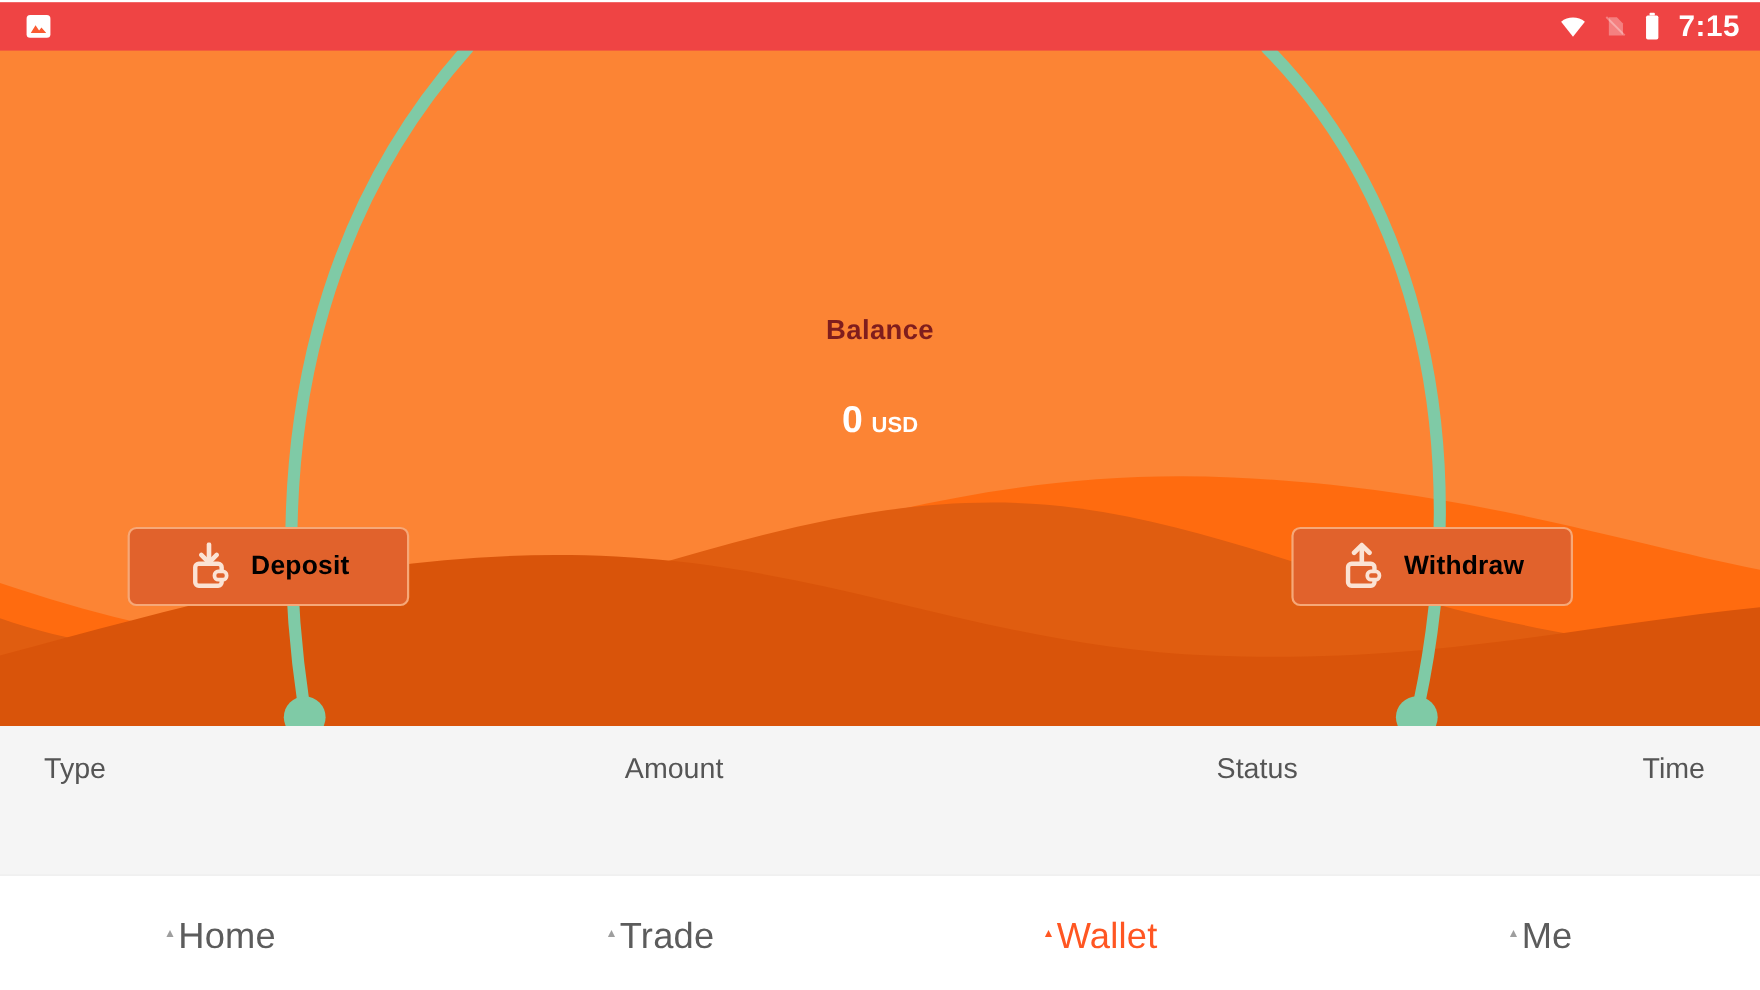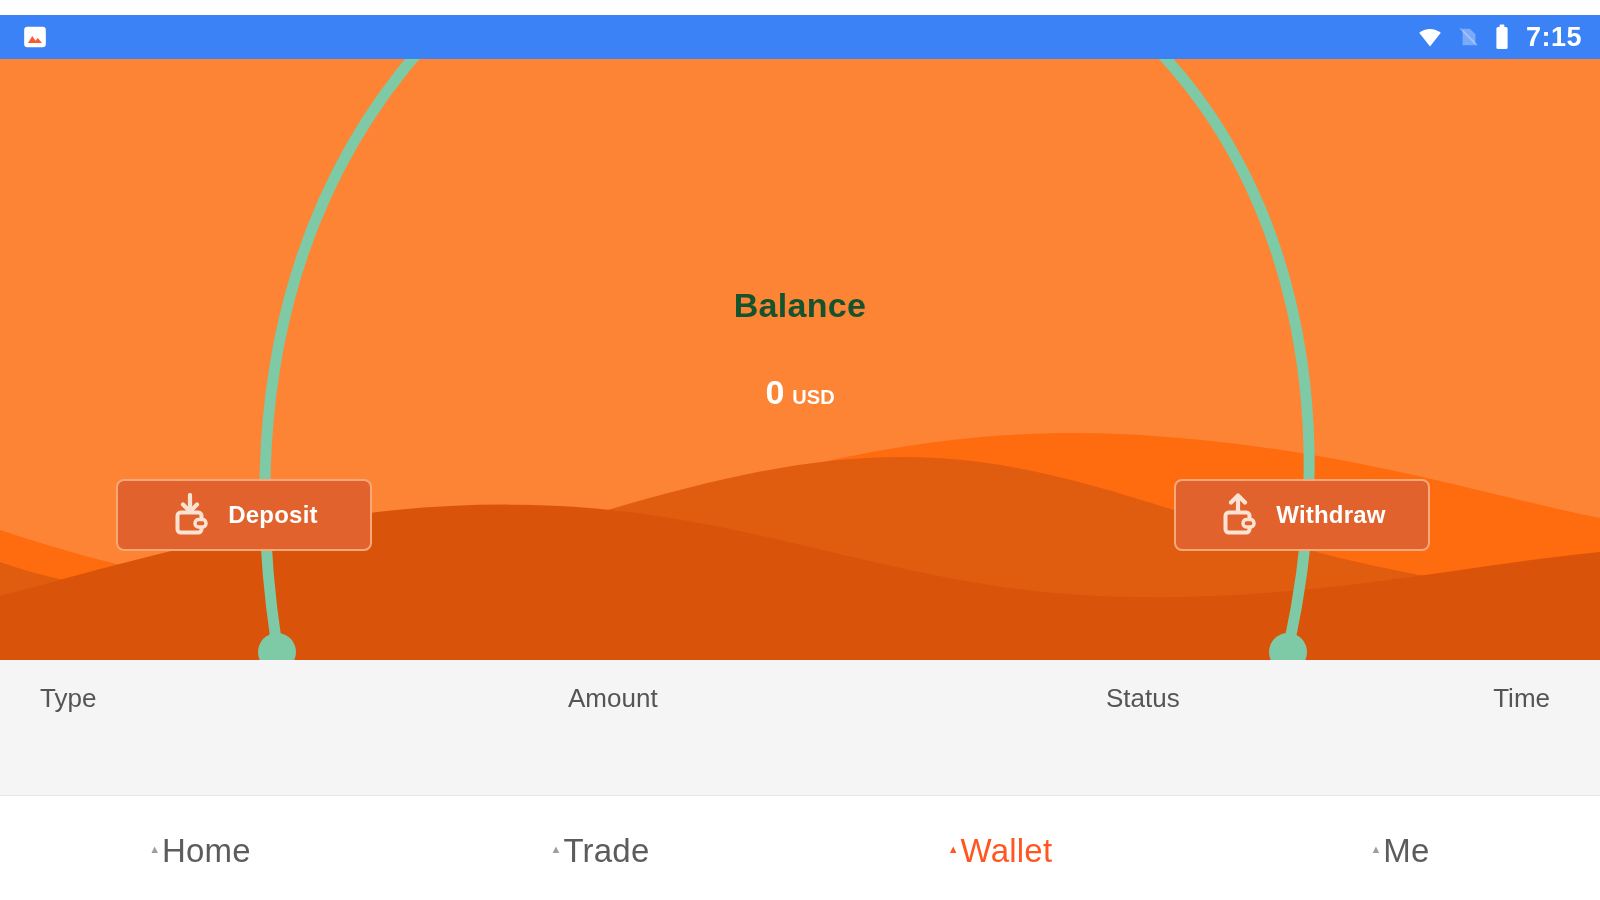--- a/index.html
+++ b/index.html
@@ -14,24 +14,24 @@
   #app {
     position: relative;
     width: 1600px;
     height: 900px;
     overflow: hidden;
   }
 
   
   .status-bar {
     position: absolute;
-    top: 15px; left: 0;
+    top: 2px; left: 0;
     width: 1600px;
     height: 44px;
-    background: #3b82f6;
+    background: #ef4444;
     display: flex;
     align-items: center;
     justify-content: space-between;
     padding: 0 18px 0 22px;
     z-index: 40;
   }
   .status-left { display: flex; align-items: center; gap: 10px; }
   .status-right { display: flex; align-items: center; gap: 14px; }
   .sb-icon { display: block; }
   .clock {
@@ -74,22 +74,22 @@
     width: 1600px;
     height: 616px;
     z-index: 3;
     display: flex;
     flex-direction: column;
     align-items: center;
     pointer-events: none;
   }
   .balance-label {
     margin-top: 242px;
-    color: #14532d;
-    font-size: 34px;
+    color: #7f1d1d;
+    font-size: 25px;
     font-weight: 700;
     letter-spacing: 0.3px;
   }
   .balance-amount-row {
     margin-top: 50px;
     display: flex;
     align-items: baseline;
     gap: 8px;
     color: #ffffff;
   }
@@ -114,21 +114,21 @@
     border-radius: 8px;
     display: flex;
     align-items: center;
     justify-content: center;
     gap: 18px;
     cursor: pointer;
   }
   .action-btn.deposit { left: 116px; }
   .action-btn.withdraw { left: 1158px; margin-left: 16px; }
   .action-label {
-    color: #ffffff;
+    color: #000000;
     font-size: 24px;
     font-weight: 700;
     letter-spacing: 0.2px;
   }
   .action-icon { display: block; }
 
   
   .tx-panel {
     position: absolute;
     top: 660px; left: 0;

